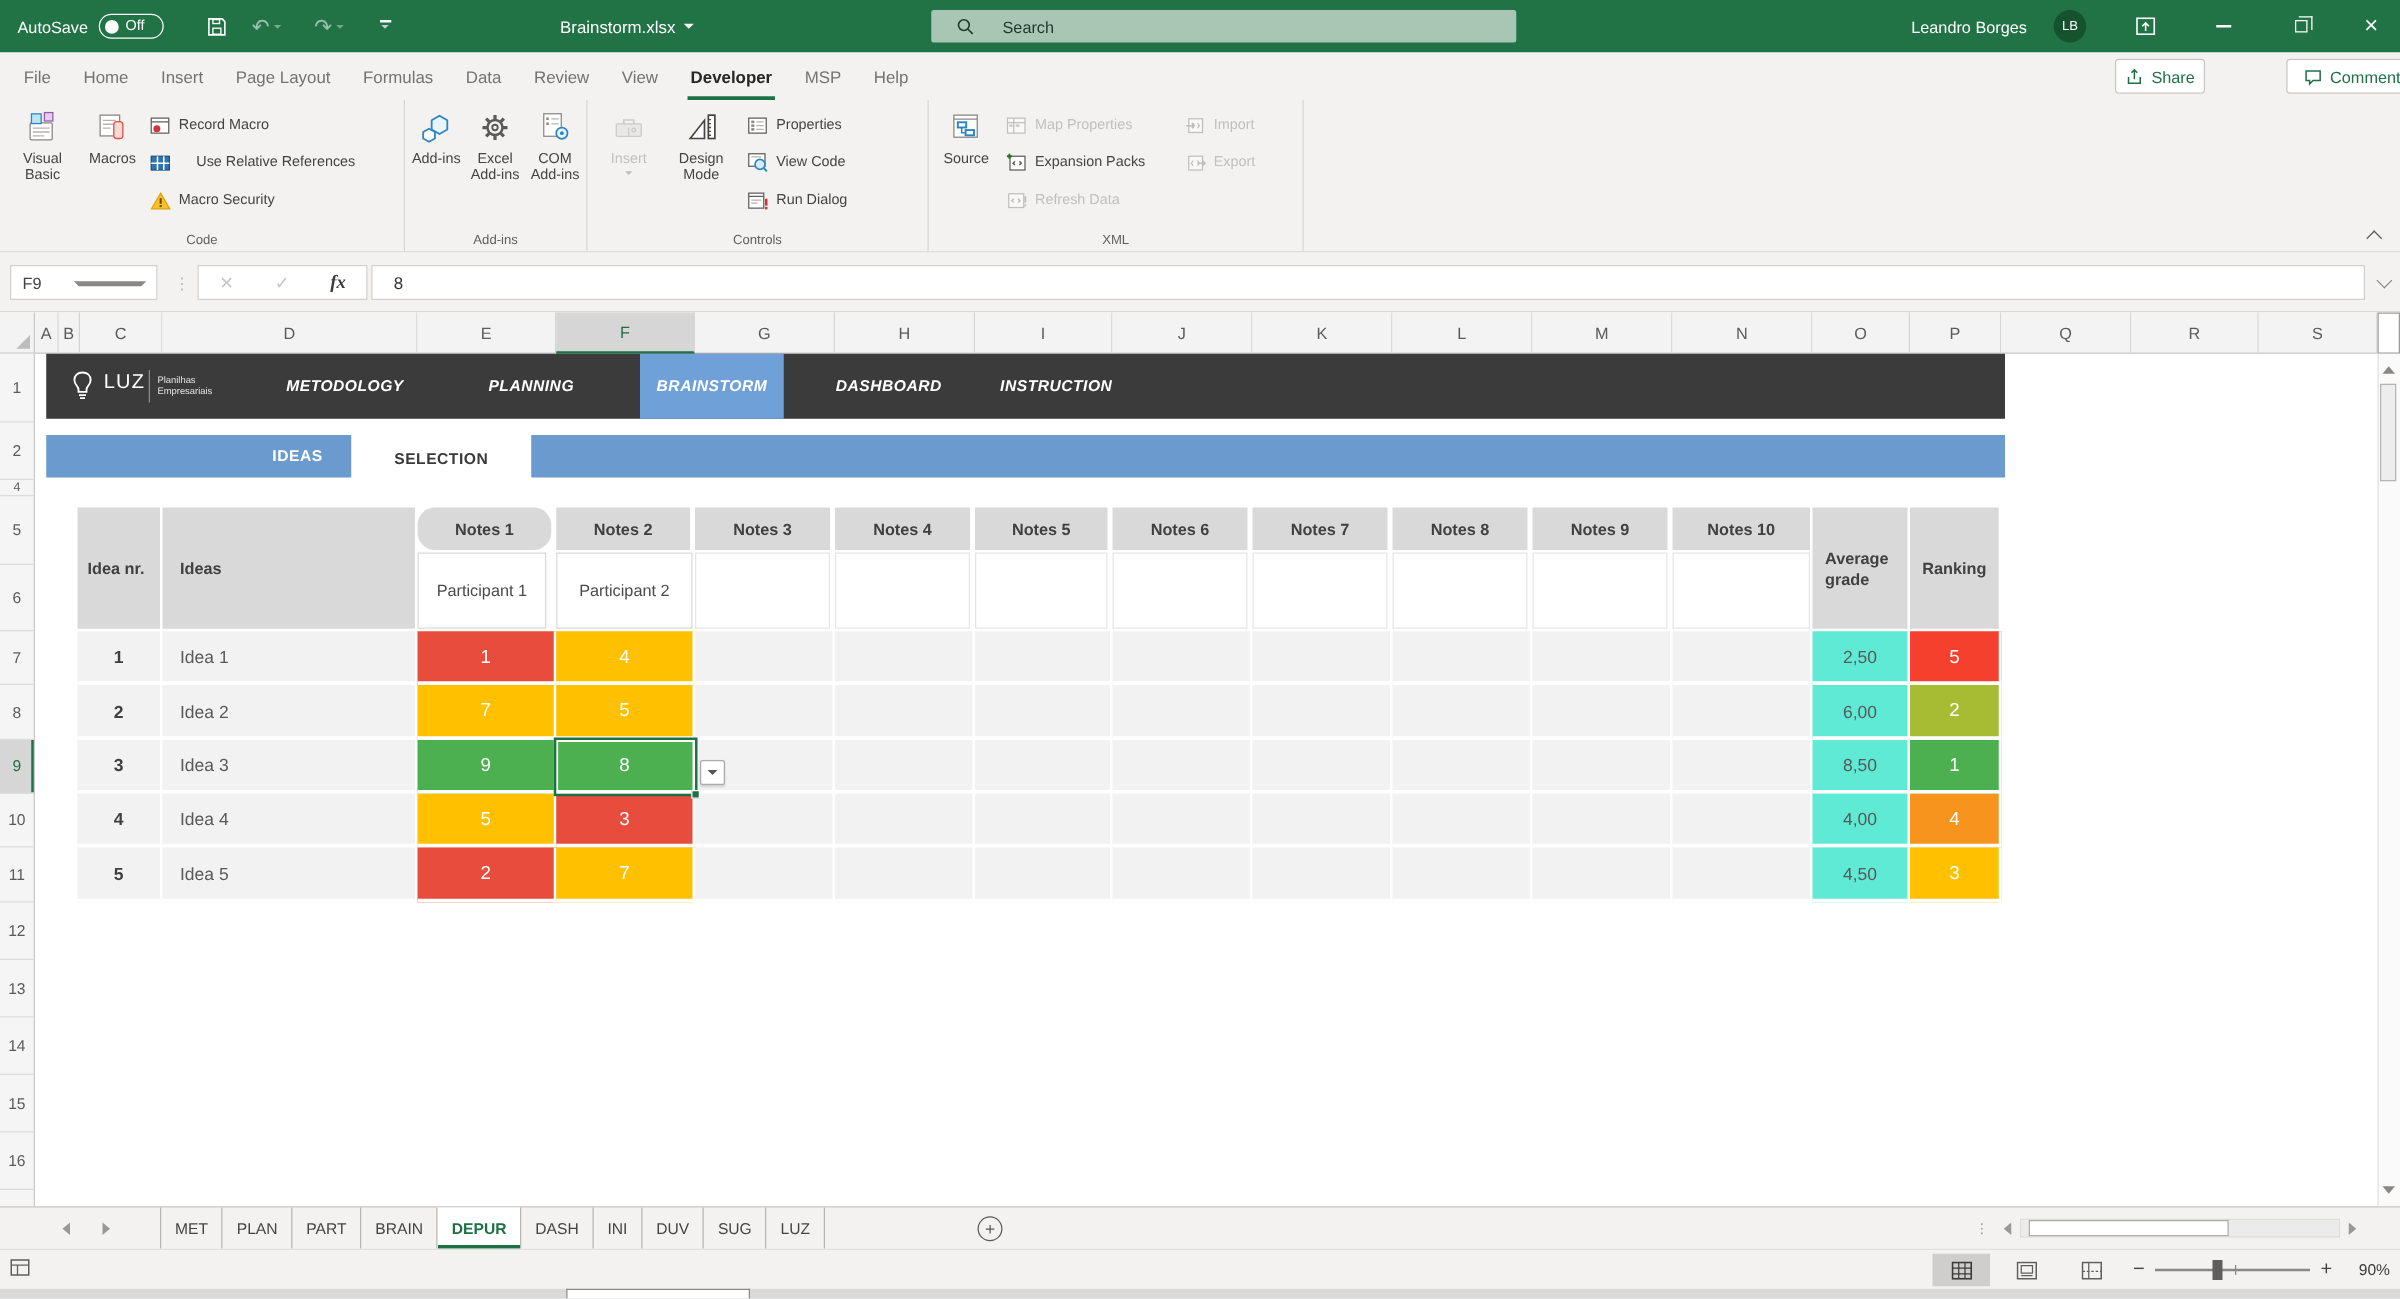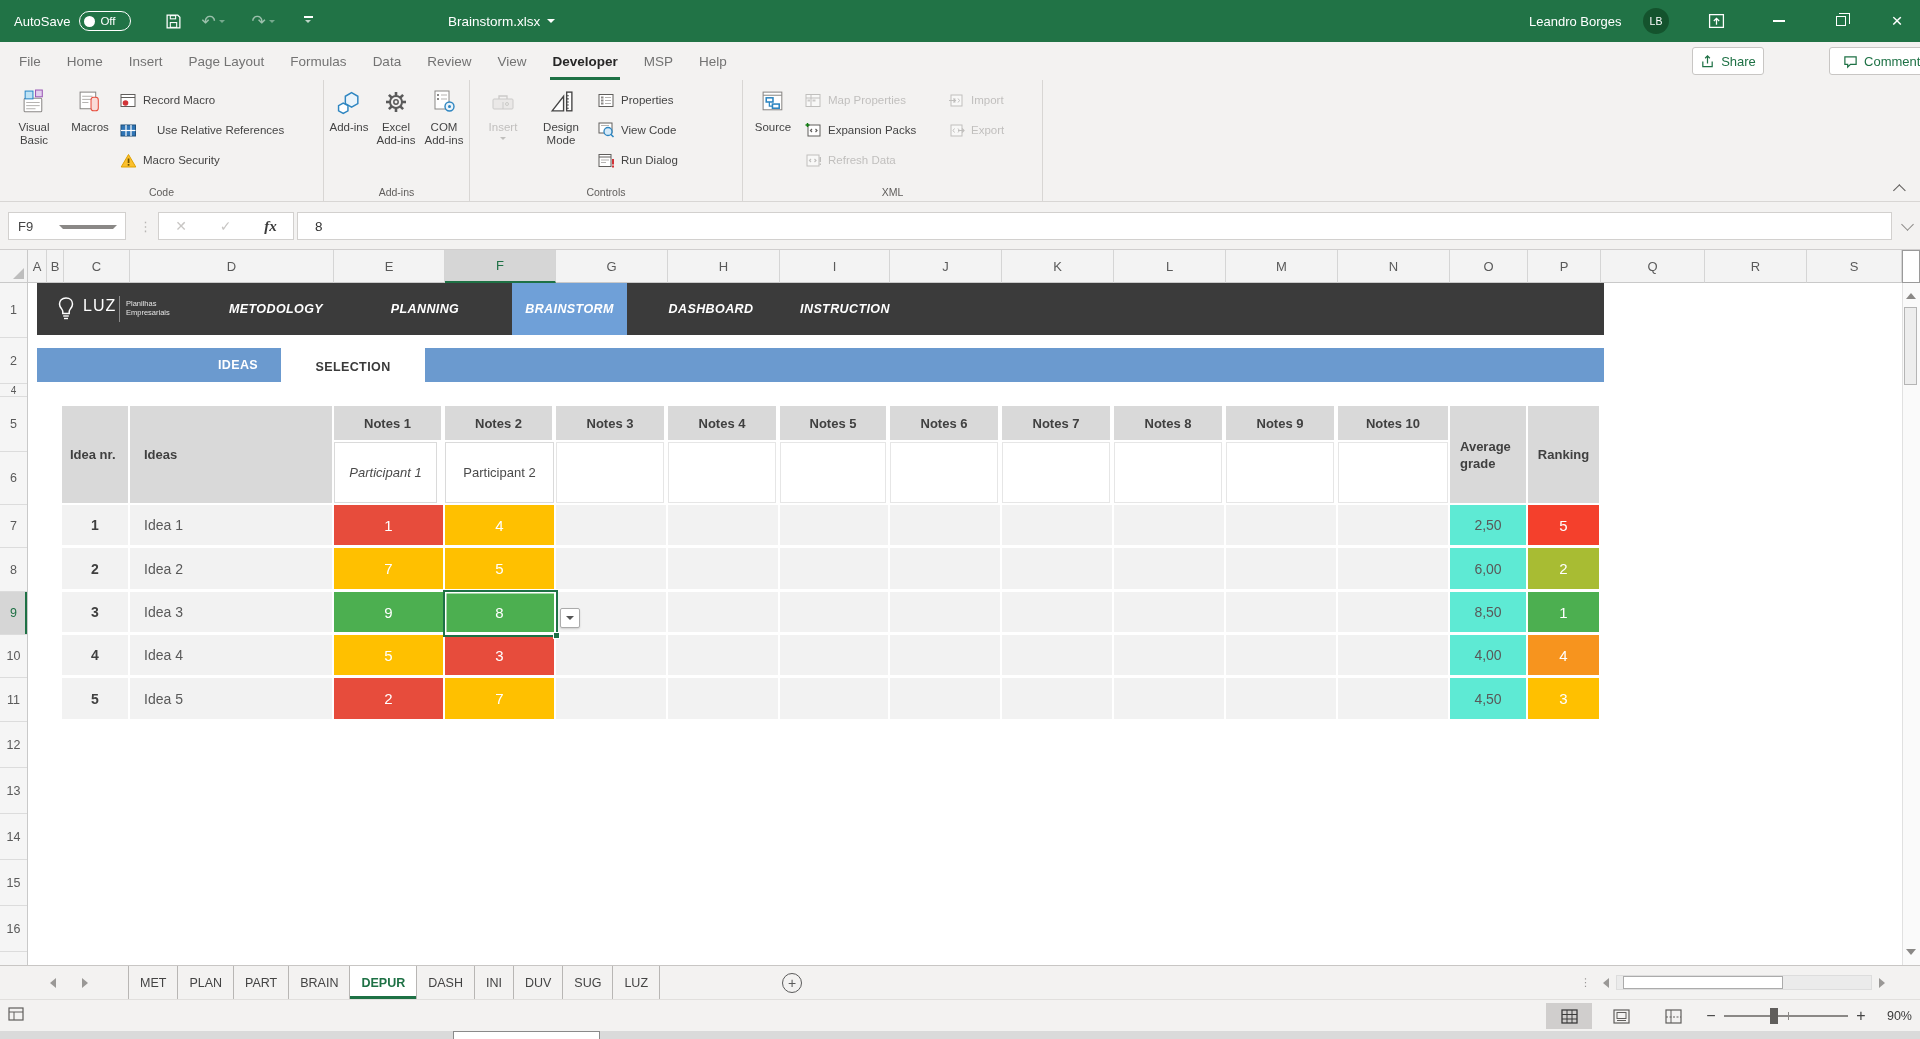--- a/index.html
+++ b/index.html
@@ -129,32 +129,32 @@
   .ntab:nth-of-type(5){left:808px;}
   .wb-subnav{position:absolute;left:37px;top:98px;width:1567px;height:34px;background:#6B9ACF;}
   .subtab-ideas{position:absolute;left:201px;top:0;height:34px;transform:translateX(-50%);display:flex;align-items:center;color:#fff;font-size:12.5px;font-weight:700;letter-spacing:.4px;cursor:pointer;}
   .subtab-selection{position:absolute;left:281px;top:98px;width:144px;height:42px;background:#fff;display:flex;align-items:center;justify-content:center;padding-bottom:4px;color:#3A3A3A;font-size:12.5px;font-weight:700;letter-spacing:.4px;cursor:pointer;}
 
   
   .th-gray{position:absolute;background:#D9D9D9;color:#404040;font-weight:700;font-size:13px;}
   .th-idea-nr{left:62px;top:156px;width:66px;height:97px;display:flex;flex-direction:column;justify-content:center;padding-left:8px;line-height:15px;}
   .th-ideas{left:130px;top:156px;width:202px;height:97px;display:flex;align-items:center;padding-left:14px;}
   .noteheads .nh{position:absolute;top:156px;height:34px;background:#D9D9D9;color:#404040;font-weight:700;font-size:13px;display:flex;align-items:center;justify-content:center;cursor:pointer;}
-  .nh:nth-of-type(1){left:334px;width:107px;}
+  .nh:nth-of-type(1){left:334px;width:107px;border-radius:14px;}
   .nh:nth-of-type(2){left:445px;width:107px;}
   .nh:nth-of-type(3){left:556px;width:108px;}
   .nh:nth-of-type(4){left:668px;width:108px;}
   .nh:nth-of-type(5){left:780px;width:106px;}
   .nh:nth-of-type(6){left:890px;width:108px;}
   .nh:nth-of-type(7){left:1002px;width:108px;}
   .nh:nth-of-type(8){left:1114px;width:108px;}
   .nh:nth-of-type(9){left:1226px;width:108px;}
   .nh:nth-of-type(10){left:1338px;width:110px;}
   .participant{position:absolute;top:192px;height:61px;background:#fff;border:1px solid #DADADA;display:flex;align-items:center;justify-content:center;font-size:13px;color:#4A4A4A;cursor:pointer;}
-  .p1{left:334px;width:103px;font-style:italic;}
+  .p1{left:334px;width:103px;}
   .p2{left:445px;width:109px;}
   .eh{position:absolute;top:192px;height:61px;background:#fff;border:1px solid #E6E6E6;cursor:pointer;}
   .eh1{left:556px;width:108px;}.eh2{left:668px;width:108px;}.eh3{left:780px;width:106px;}.eh4{left:890px;width:108px;}
   .eh5{left:1002px;width:108px;}.eh6{left:1114px;width:108px;}.eh7{left:1226px;width:108px;}.eh8{left:1338px;width:110px;}
   .th-avg{left:1450px;top:156px;width:76px;height:97px;display:flex;align-items:center;justify-content:center;text-align:left;word-break:break-all;padding:0 10px;line-height:17px;}
   .th-rank{left:1528px;top:156px;width:71px;height:97px;display:flex;align-items:center;justify-content:center;}
 
   
   .rows{position:absolute;left:62px;top:255px;width:1539px;}
   .t-row{display:grid;grid-template-columns:68px 204px 111px 111px 112px 112px 110px 112px 112px 112px 112px 112px 78px 73px;}
@@ -251,20 +251,27 @@
     </div>
     <div class="tb-icon" style="left:294px;width:28px;">
       <span class="qat-chev">
           <span class="bar"></span>
           <span class="mini-caret" style="margin:0;"></span>
         </span>
     </div>
     <div class="doc-title">
       <span>Brainstorm.xlsx</span>
       <span class="tri-down-w"></span>
+    </div>
+    <div class="searchbox">
+      <svg width="15" height="15" viewBox="0 0 16 16">
+          <circle cx="6.5" cy="6.5" r="4.6" fill="none" stroke="#203A2C" stroke-width="1.4"></circle>
+          <line x1="10" y1="10" x2="14" y2="14" stroke="#203A2C" stroke-width="1.4"></line>
+        </svg>
+      <span>Search</span>
     </div>
     <div class="user-name">
         <span>Leandro Borges</span>
       </div>
     <div class="avatar">
         <span>LB</span>
       </div>
     <div class="tb-icon" style="left:1698px;width:36px;">
       <svg width="17" height="16" viewBox="0 0 16 15">
           <rect x="1.5" y="1.5" width="13" height="12" fill="none" stroke="#fff" stroke-width="1.2"></rect>

